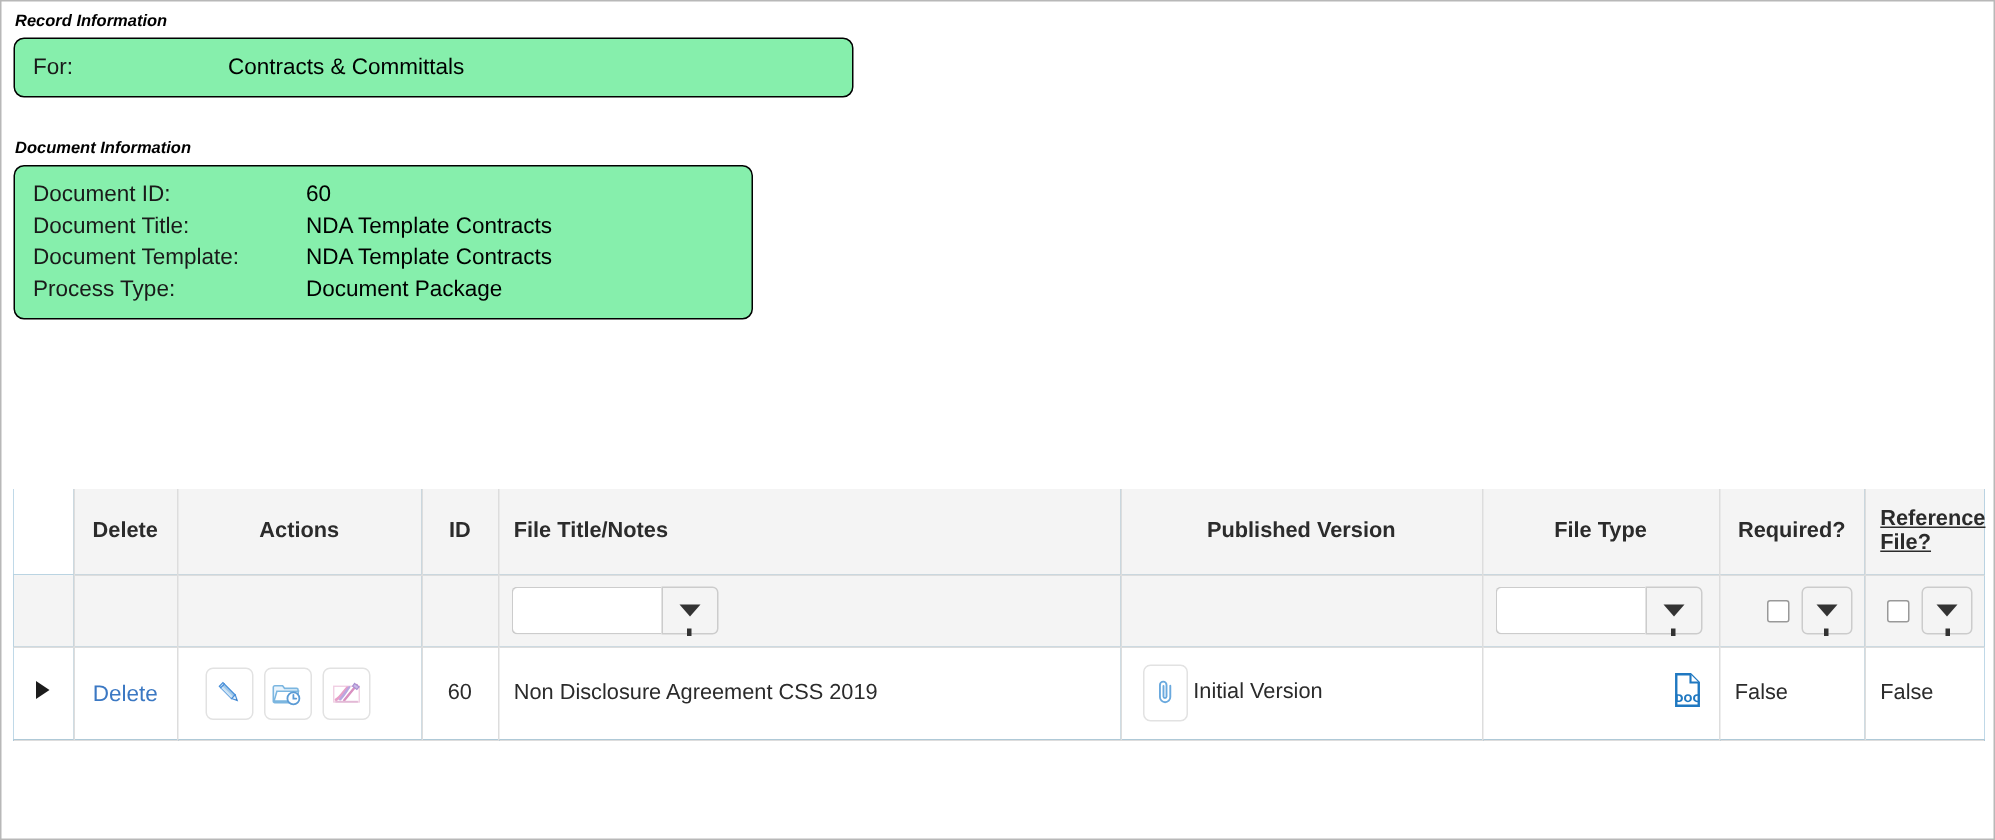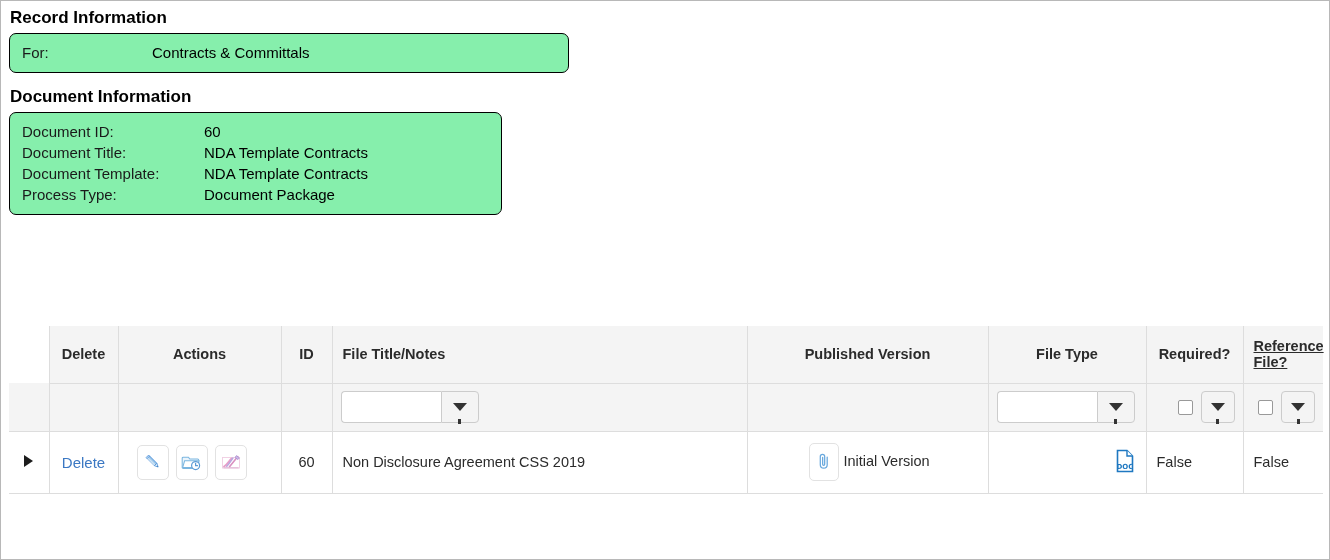--- a/index.html
+++ b/index.html
@@ -37,24 +37,25 @@
     font-weight: bold;
     color: #000000;
     letter-spacing: 0.1px;
   }
 
   
   .section {
     padding: 0 0 0 8px;
   }
   .section-heading {
-    font-size: 17px;
+    font-size: 11px;
     font-weight: bold;
     color: #000000;
     margin: 7px 0 5px 1px;
+    font-style: italic;
   }
   .info-box {
     box-sizing: border-box;
     border: 1.6px solid #000000;
     border-radius: 7px;
     background: #86efac;
     padding: 8px 12px 9px 12px;
     display: inline-block;
   }
   #record-box { width: 560px; }
@@ -263,21 +264,21 @@
     display: inline-flex;
     align-items: center;
     justify-content: center;
     cursor: pointer;
     padding: 0;
   }
   .pub-cell {
     display: flex;
     align-items: center;
     gap: 2px;
-    justify-content: center;
+    justify-content: flex-start;
     padding-left: 4px;
   }
   .clip-btn {
     width: 30px;
     height: 38px;
     box-sizing: border-box;
     border: 1px solid #e2e2e2;
     border-radius: 5px;
     background: #ffffff;
     display: inline-flex;
@@ -305,21 +306,21 @@
   <div class="section">
     <div class="section-heading">Record Information</div>
     <div class="info-box" id="record-box">
       <div class="info-row">
         <span class="info-label">For:</span>
         <span class="info-value">Contracts &amp; Committals</span>
       </div>
     </div>
   </div>
 
-  <div class="section" style="margin-top:14px;">
+  <div class="section" style="margin-top:28px;">
     <div class="section-heading">Document Information</div>
     <div class="info-box" id="document-box">
       <div class="info-row">
         <span class="info-label">Document ID:</span>
         <span class="info-value">60</span>
       </div>
       <div class="info-row">
         <span class="info-label">Document Title:</span>
         <span class="info-value">NDA Template Contracts</span>
       </div>

